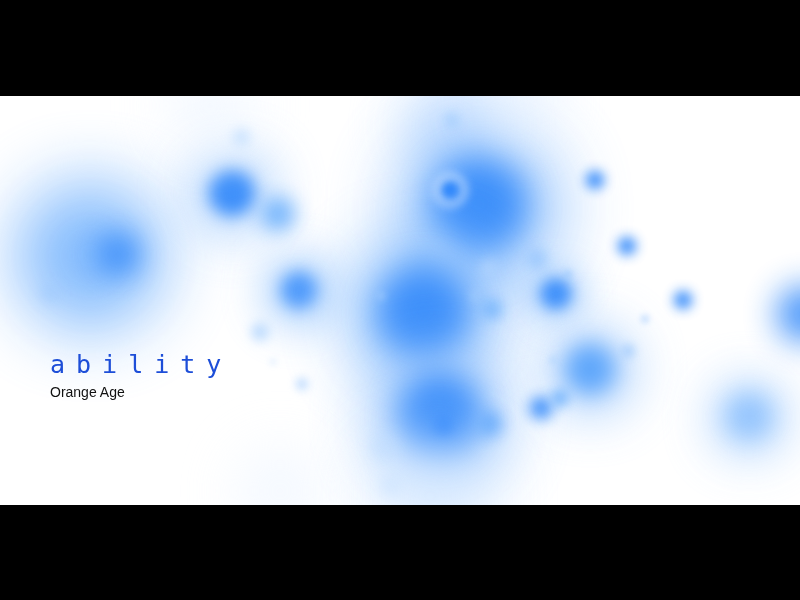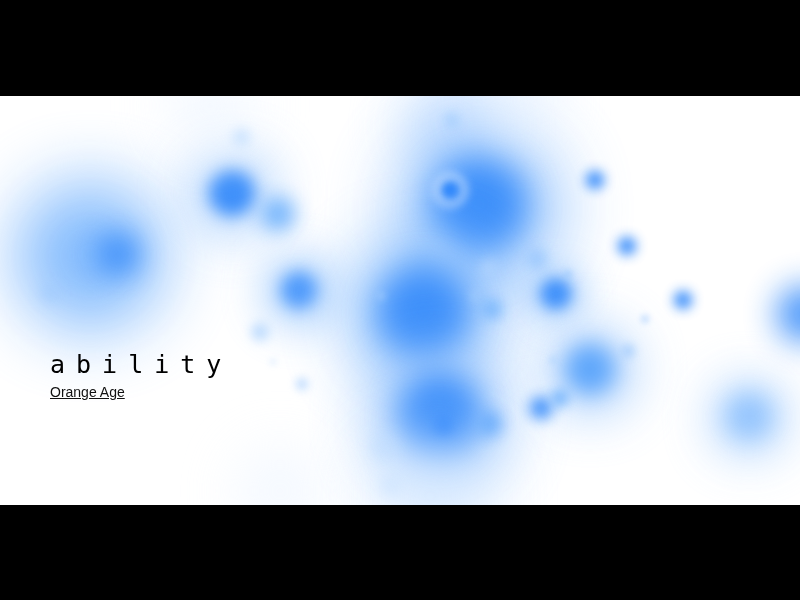--- a/index.html
+++ b/index.html
@@ -65,21 +65,20 @@
   }
   #subtitle {
     font-family: "Liberation Sans", sans-serif;
     font-size: 14px;
     line-height: 18px;
     letter-spacing: 0px;
     color: #111111;
     font-weight: 400;
     margin: 3px 0 0 0;
     white-space: nowrap;
-    text-decoration: underline;
   }
 </style>
 </head>
 <body>
 
 <div id="stage">
 
   <div id="canvas" style="background: rgb(255, 255, 255); top: 96px; height: 409px;">
     <div id="blob-layer">
         <div class="blob" style="left: 12px; top: 82px; width: 156px; height: 156px; opacity: 0.95; filter: blur(34px); background: radial-gradient(circle, rgb(122, 182, 253) 0%, rgb(122, 182, 253) 52%, rgba(255, 255, 255, 0) 100%);"></div>
@@ -130,21 +129,21 @@
         <div class="blob" style="left: 251px; top: 227px; width: 18px; height: 18px; opacity: 0.8; filter: blur(6px); background: radial-gradient(circle, rgb(168, 208, 254) 0%, rgb(168, 208, 254) 52%, rgba(255, 255, 255, 0) 100%);"></div>
         <div class="blob" style="left: 296px; top: 282px; width: 12px; height: 12px; opacity: 0.75; filter: blur(5px); background: radial-gradient(circle, rgb(158, 201, 253) 0%, rgb(158, 201, 253) 52%, rgba(255, 255, 255, 0) 100%);"></div>
         <div class="blob" style="left: 270px; top: 263px; width: 6px; height: 6px; opacity: 0.6; filter: blur(3px); background: radial-gradient(circle, rgb(194, 222, 255) 0%, rgb(194, 222, 255) 52%, rgba(255, 255, 255, 0) 100%);"></div>
         <div class="blob" style="left: 370px; top: 340px; width: 120px; height: 120px; opacity: 0.7; filter: blur(34px); background: radial-gradient(circle, rgb(214, 233, 255) 0%, rgb(214, 233, 255) 52%, rgba(255, 255, 255, 0) 100%);"></div>
         <div class="blob" style="left: 236px; top: 351px; width: 88px; height: 88px; opacity: 0.6; filter: blur(28px); background: radial-gradient(circle, rgb(234, 243, 255) 0%, rgb(234, 243, 255) 52%, rgba(255, 255, 255, 0) 100%);"></div>
         <div class="blob" style="left: 166px; top: -34px; width: 88px; height: 88px; opacity: 0.7; filter: blur(28px); background: radial-gradient(circle, rgb(237, 245, 255) 0%, rgb(237, 245, 255) 52%, rgba(255, 255, 255, 0) 100%);"></div>
         <div class="blob" style="left: 480px; top: -35px; width: 80px; height: 80px; opacity: 0.6; filter: blur(26px); background: radial-gradient(circle, rgb(230, 241, 255) 0%, rgb(230, 241, 255) 52%, rgba(255, 255, 255, 0) 100%);"></div>
       </div>
 
     <div id="title-block">
-      <div id="main-title" style="color: #000000; text-align: right;">ability</div>
+      <div id="main-title" style="color: #1d4ed8; text-align: right;">ability</div>
       <div id="subtitle" style="color: rgb(17, 17, 17);">Orange Age</div>
     </div>
   </div>
 
   <div class="letterbox" id="letterbox-top" style="background: rgb(0, 0, 0); height: 96px;"></div>
   <div class="letterbox" id="letterbox-bottom" style="background: rgb(0, 0, 0); height: 95px;"></div>
 
 </div>
 
 </body></html>

